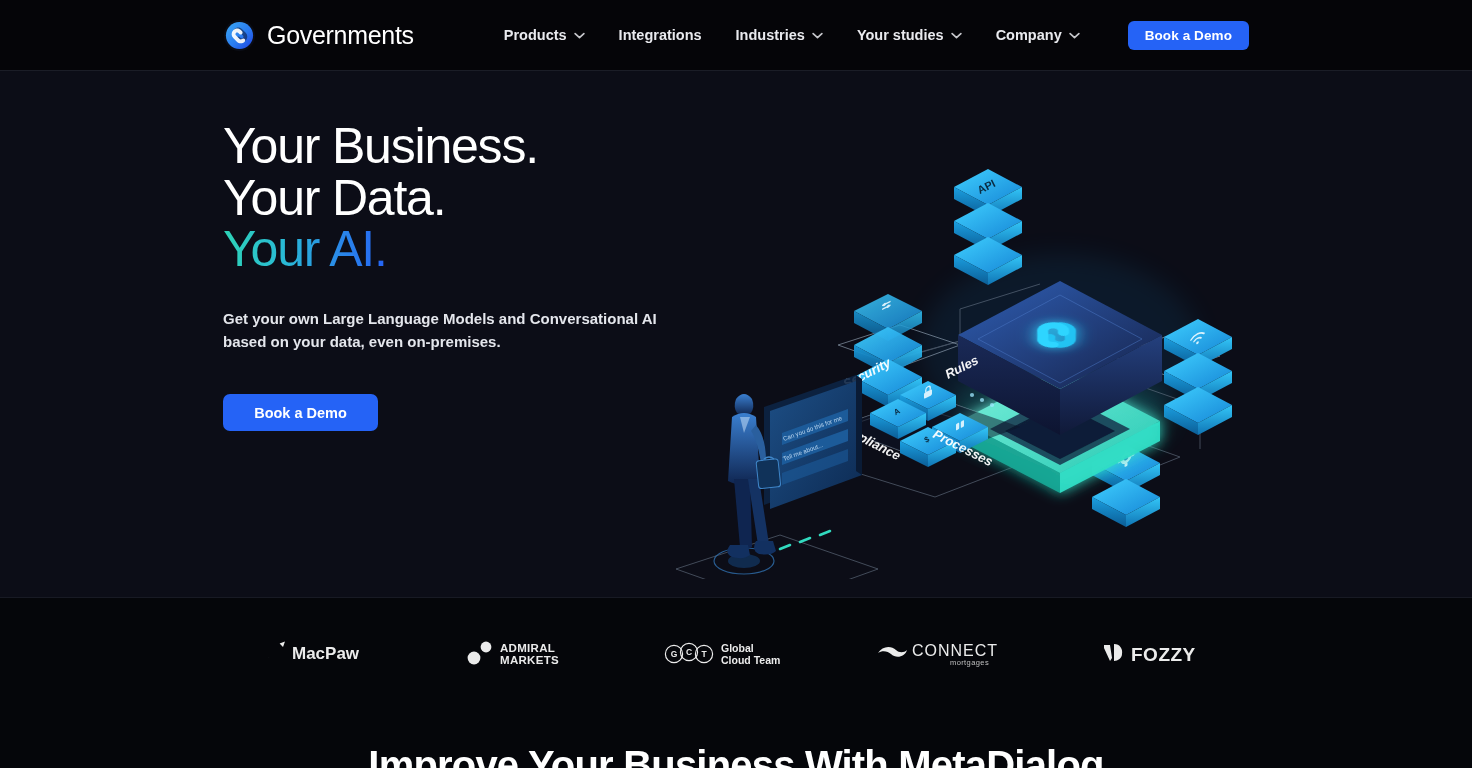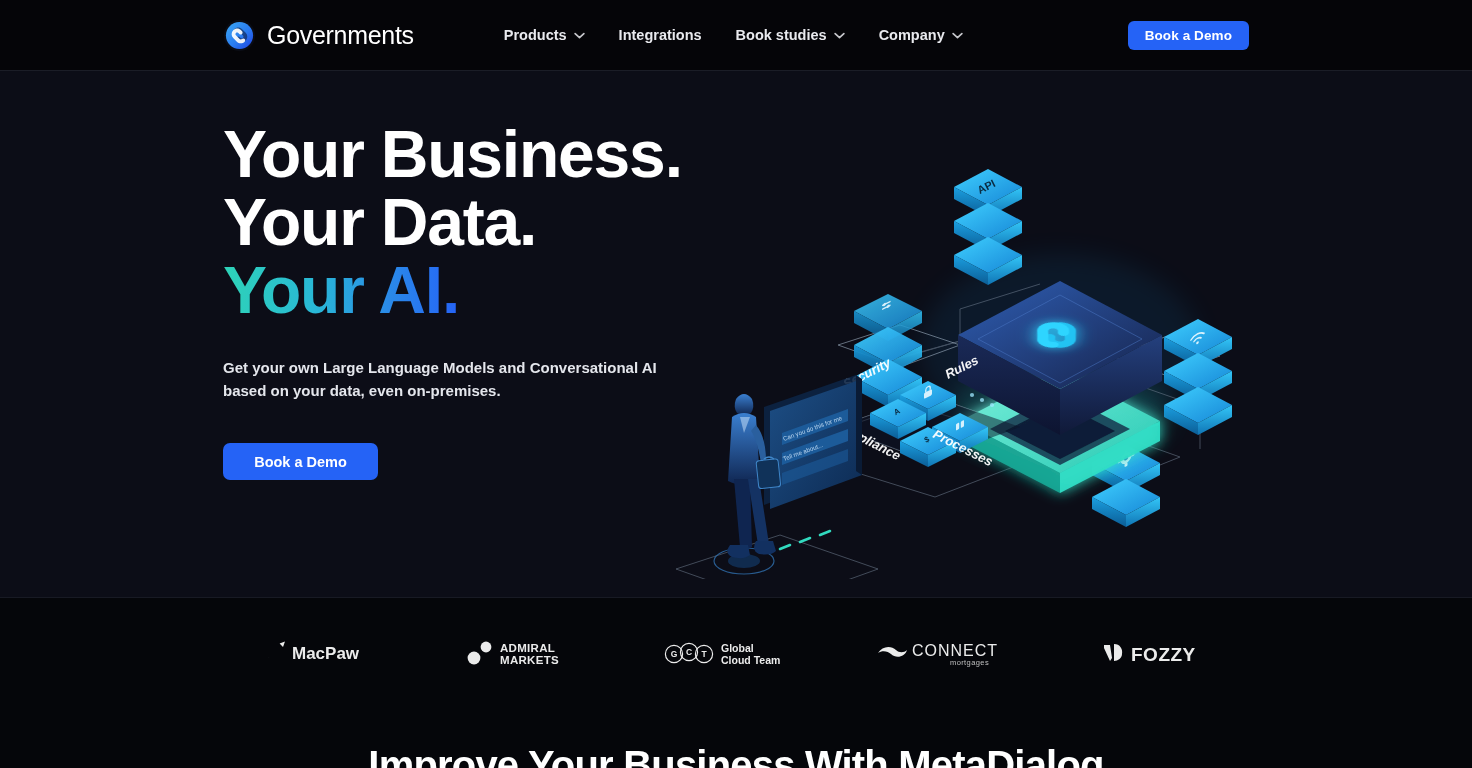--- a/index.html
+++ b/index.html
@@ -74,22 +74,22 @@
     background:#0c0d17;
     border-bottom:1px solid #181a24;
     overflow:hidden;
   }
   .hero-copy{
     position:absolute;
     left:223px; top:50px;
     width:520px;
   }
   .headline{
-    font-size:66px;
-    font-weight:700;
+    font-size:50px;
+    font-weight:400;
     line-height:1.03;
     letter-spacing:-1.2px;
     color:#ffffff;
   }
   .headline .line{ display:block; }
   .headline .grad{
     background:linear-gradient(90deg,#2ed3b7 0%,#29b9d6 38%,#2a8ae8 70%,#2563f6 100%);
     -webkit-background-clip:text;
     background-clip:text;
     color:transparent;
@@ -188,21 +188,29 @@
       <span>
         <svg class="chev" viewBox="0 0 12 8">
             <path d="M1 1.8 6 6.4l5-4.6" stroke="#e9eaee" stroke-width="1.9" fill="none" stroke-linecap="round" stroke-linejoin="round"></path>
           </svg>
       </span>
     </div>
     <div class="nav-item">
       <span>Integrations</span>
     </div>
     <div class="nav-item">
-      <span>Book studies</span>
+      <span>Industries</span>
+      <span>
+        <svg class="chev" viewBox="0 0 12 8">
+            <path d="M1 1.8 6 6.4l5-4.6" stroke="#e9eaee" stroke-width="1.9" fill="none" stroke-linecap="round" stroke-linejoin="round"></path>
+          </svg>
+      </span>
+    </div>
+    <div class="nav-item">
+      <span>Your studies</span>
       <span>
         <svg class="chev" viewBox="0 0 12 8">
             <path d="M1 1.8 6 6.4l5-4.6" stroke="#e9eaee" stroke-width="1.9" fill="none" stroke-linecap="round" stroke-linejoin="round"></path>
           </svg>
       </span>
     </div>
     <div class="nav-item">
       <span>Company</span>
       <span>
         <svg class="chev" viewBox="0 0 12 8">

